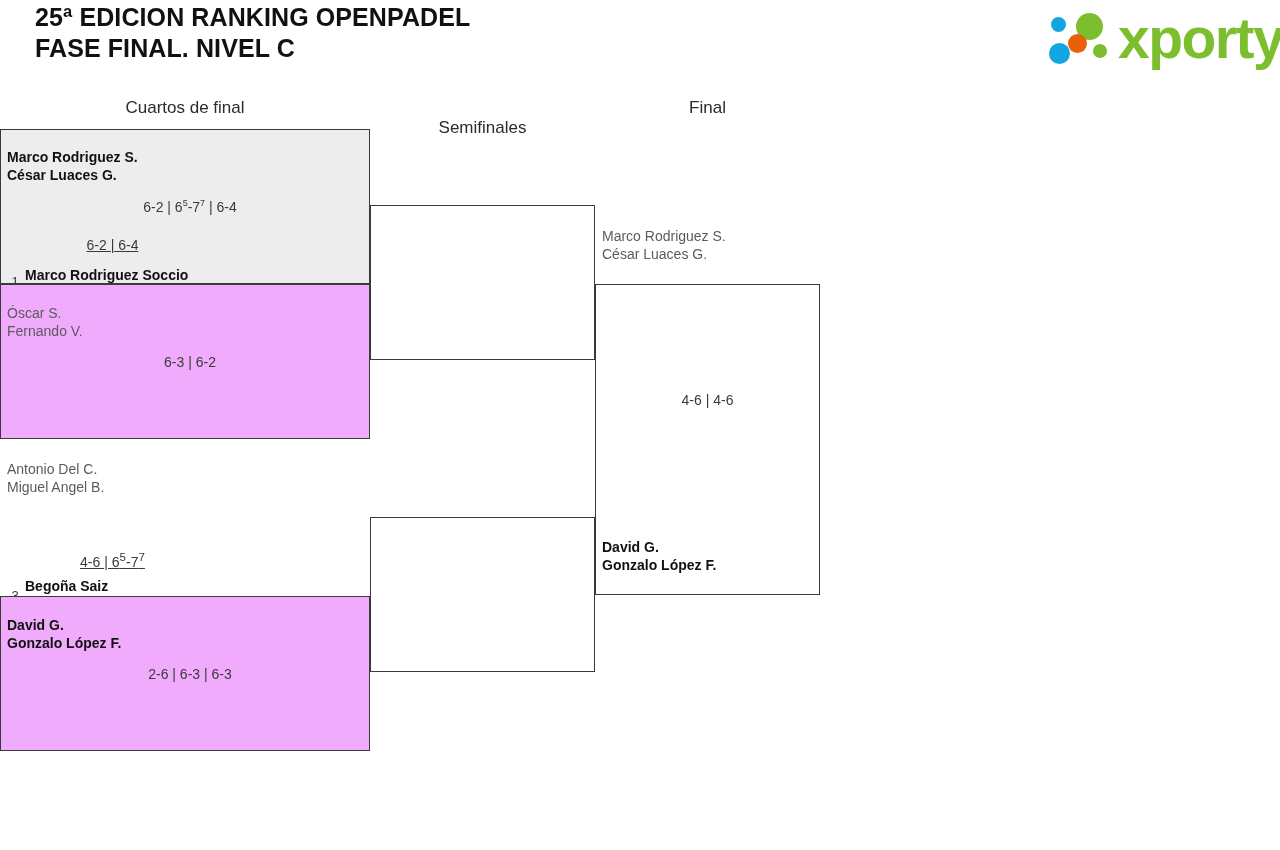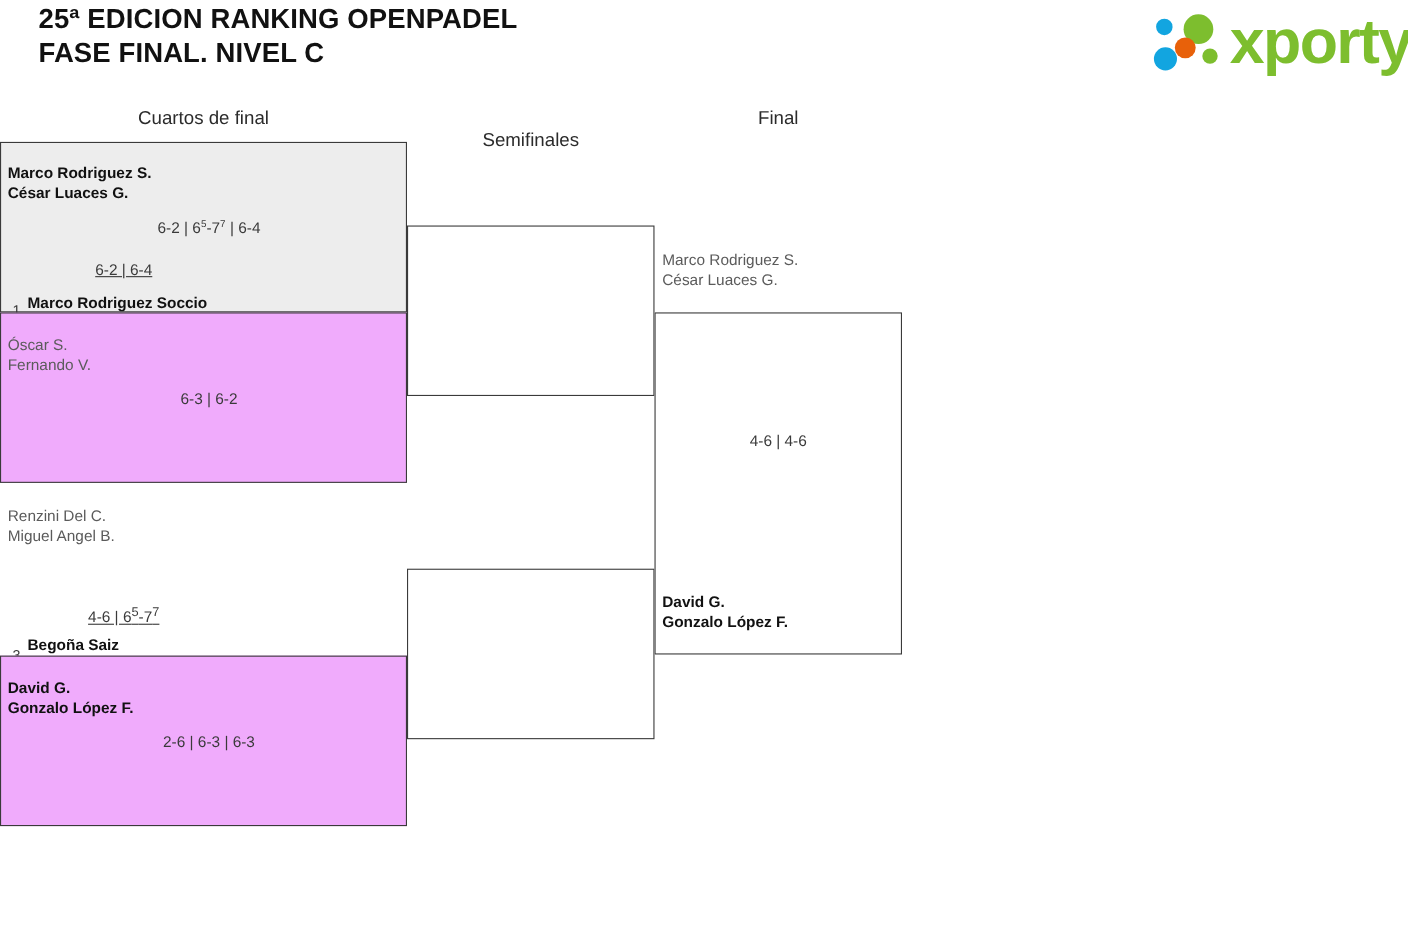--- a/index.html
+++ b/index.html
@@ -175,21 +175,21 @@
   <div class="sf-box" style="top:205px; height:155px;"></div>
 
   <div class="sf-score" style="top:237px;">6-2 | 6-4</div>
 
   <div class="sf-team loser" style="top:304px;">
     <span class="ln">Óscar S.</span>
     <span class="ln">Fernando V.</span>
   </div>
 
   <div class="sf-team loser" style="top:460px;">
-    <span class="ln">Renzini Del C.</span>
+    <span class="ln">Antonio Del C.</span>
     <span class="ln">Miguel Angel B.</span>
   </div>
 
   <div class="sf-box" style="top:517px; height:155px;"></div>
 
   <div class="sf-score" style="top:550px;">4-6 | 6<sup>5</sup>-7<sup>7</sup></div>
 
   <div class="sf-team winner" style="top:616px;">
     <span class="ln">David G.</span>
     <span class="ln">Gonzalo López F.</span>

